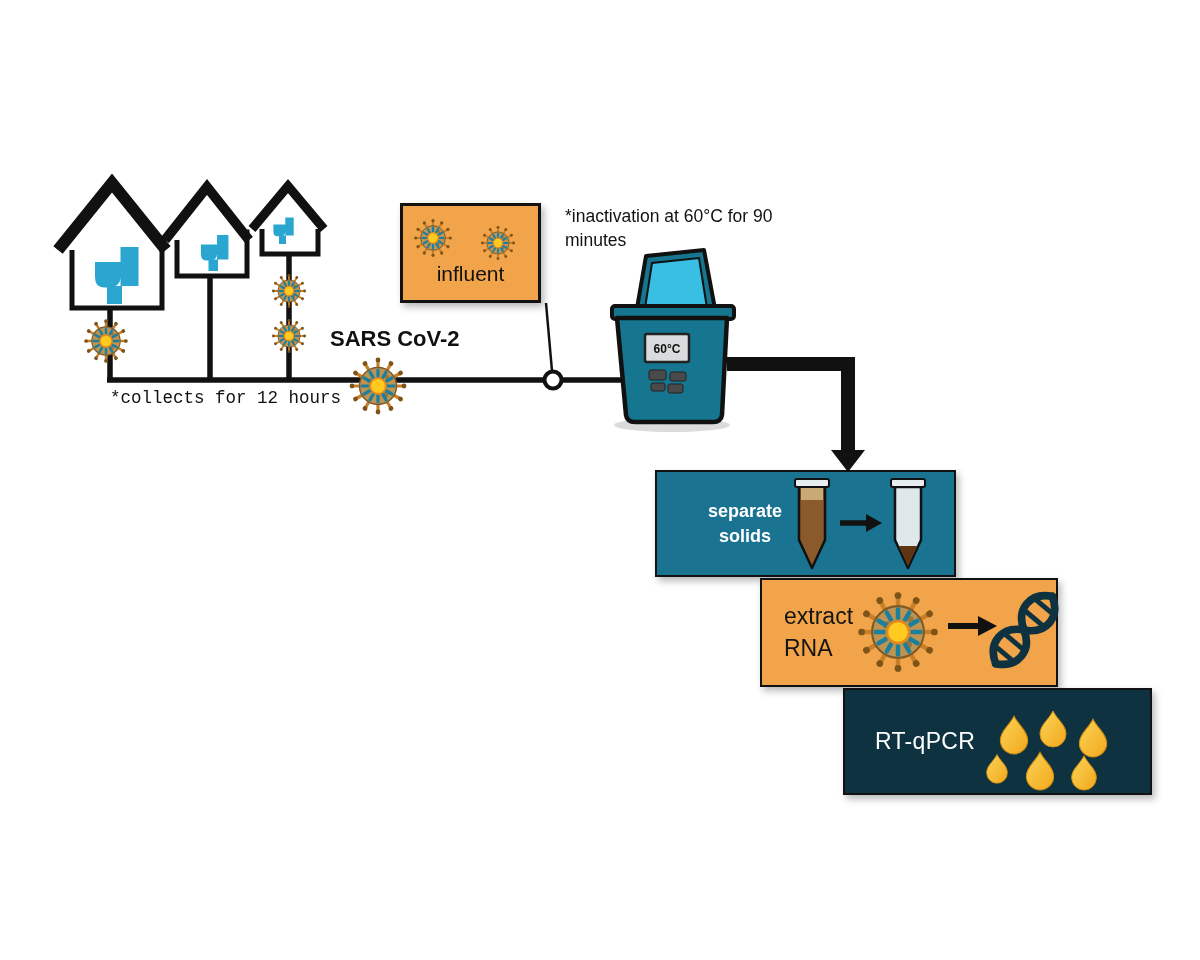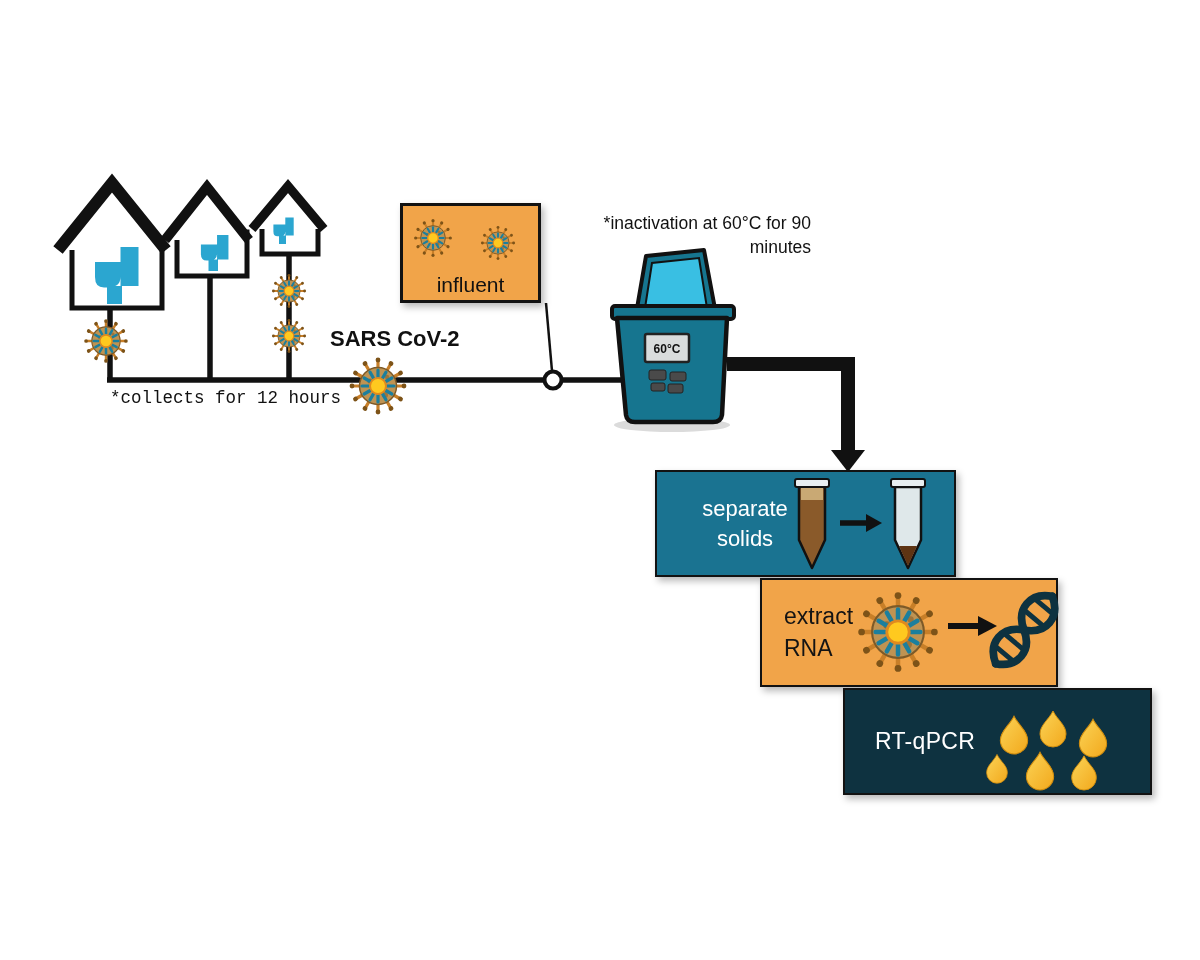--- a/index.html
+++ b/index.html
@@ -2,31 +2,31 @@
 <html><head>
 <meta charset="utf-8">
 <style>
   html,body{margin:0;padding:0;background:#ffffff;}
   .canvas{
     position:relative;width:1200px;height:960px;background:#ffffff;overflow:hidden;
     font-family:"Liberation Sans", sans-serif;color:#111;
   }
   .box{position:absolute;border:3px solid #121212;box-shadow:3px 4px 7px rgba(0,0,0,0.28);box-sizing:border-box;z-index:1;display:flex;}
   .box-influent{left:400px;top:203px;width:141px;height:100px;background:#f1a449;align-items:flex-end;justify-content:center;}
-  .box-influent .lbl{font-size:21px;padding-bottom:3px;color:#111;}
+  .box-influent .lbl{font-size:21px;padding-bottom:14px;color:#111;}
   .box-separate{left:655px;top:470px;width:301px;height:107px;background:#1a7391;border-width:2px;align-items:center;}
-  .box-separate .lbl{margin-left:26px;width:124px;text-align:center;color:#ffffff;font-size:22px;line-height:1.35;}
+  .box-separate .lbl{margin-left:26px;width:124px;text-align:center;color:#ffffff;font-size:18px;line-height:1.35;font-weight:bold;}
   .box-extract{left:760px;top:578px;width:298px;height:109px;background:#f1a449;border-width:2px;align-items:center;z-index:2;}
   .box-extract .lbl{margin-left:22px;width:100px;color:#141414;font-size:23px;line-height:1.35;}
   .box-rtqpcr{left:843px;top:688px;width:309px;height:107px;background:#0e3240;border-width:2px;align-items:center;z-index:3;}
   .box-rtqpcr .lbl{margin-left:30px;color:#ffffff;font-size:23px;letter-spacing:.3px;}
   .label{position:absolute;z-index:5;color:#111;}
   .label-collects{left:110px;top:388px;font-size:17.5px;font-family:Liberation Mono, monospace;}
   .label-sars{left:330px;top:326px;font-size:22px;font-weight:bold;}
-  .label-inactivation{left:565px;top:212px;width:246px;text-align:right;font-size:17.5px;line-height:1.35;}
+  .label-inactivation{left:565px;top:205px;width:246px;text-align:left;font-size:17.5px;line-height:1.35;}
   svg.overlay{position:absolute;left:0;top:0;z-index:4;pointer-events:none;}
 </style>
 </head>
 <body>
 
 <div class="canvas">
 
   <div class="box box-influent">
     <div class="lbl">influent</div>
   </div>

